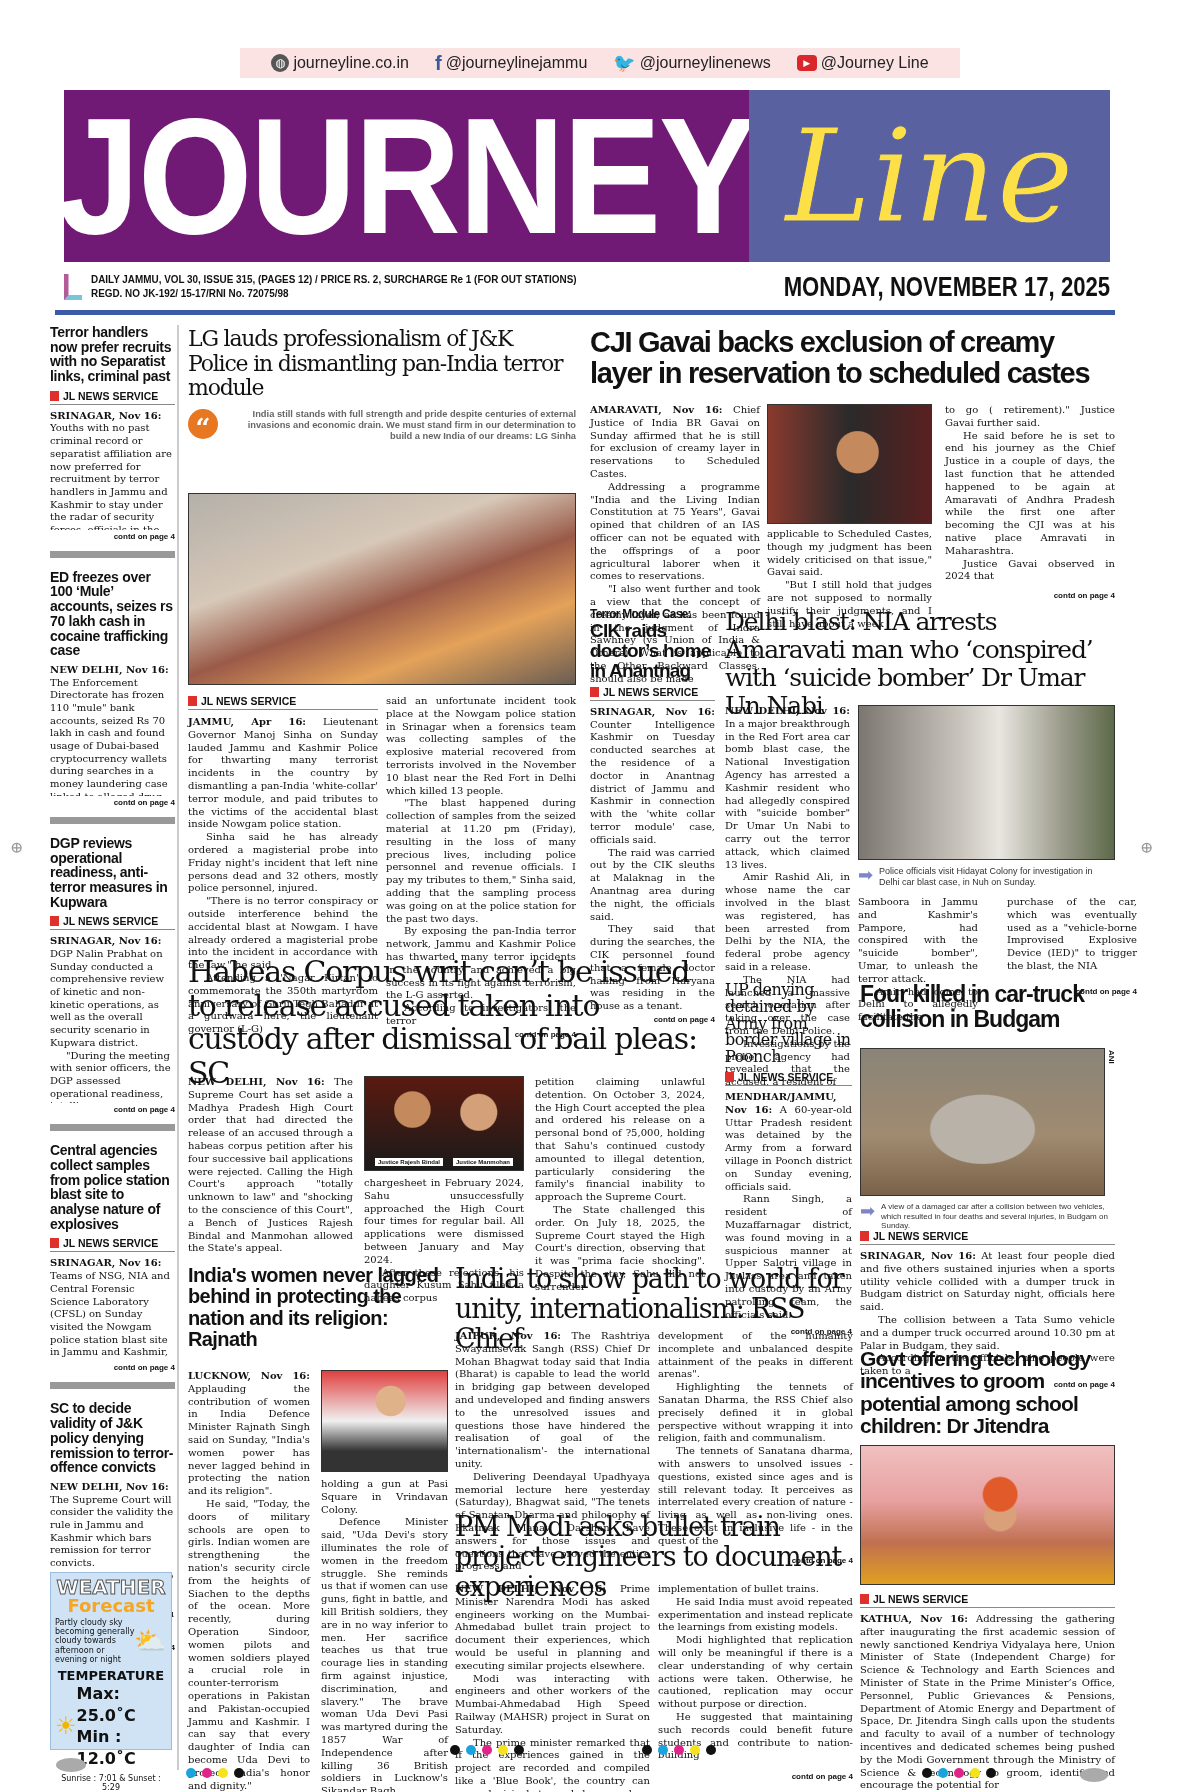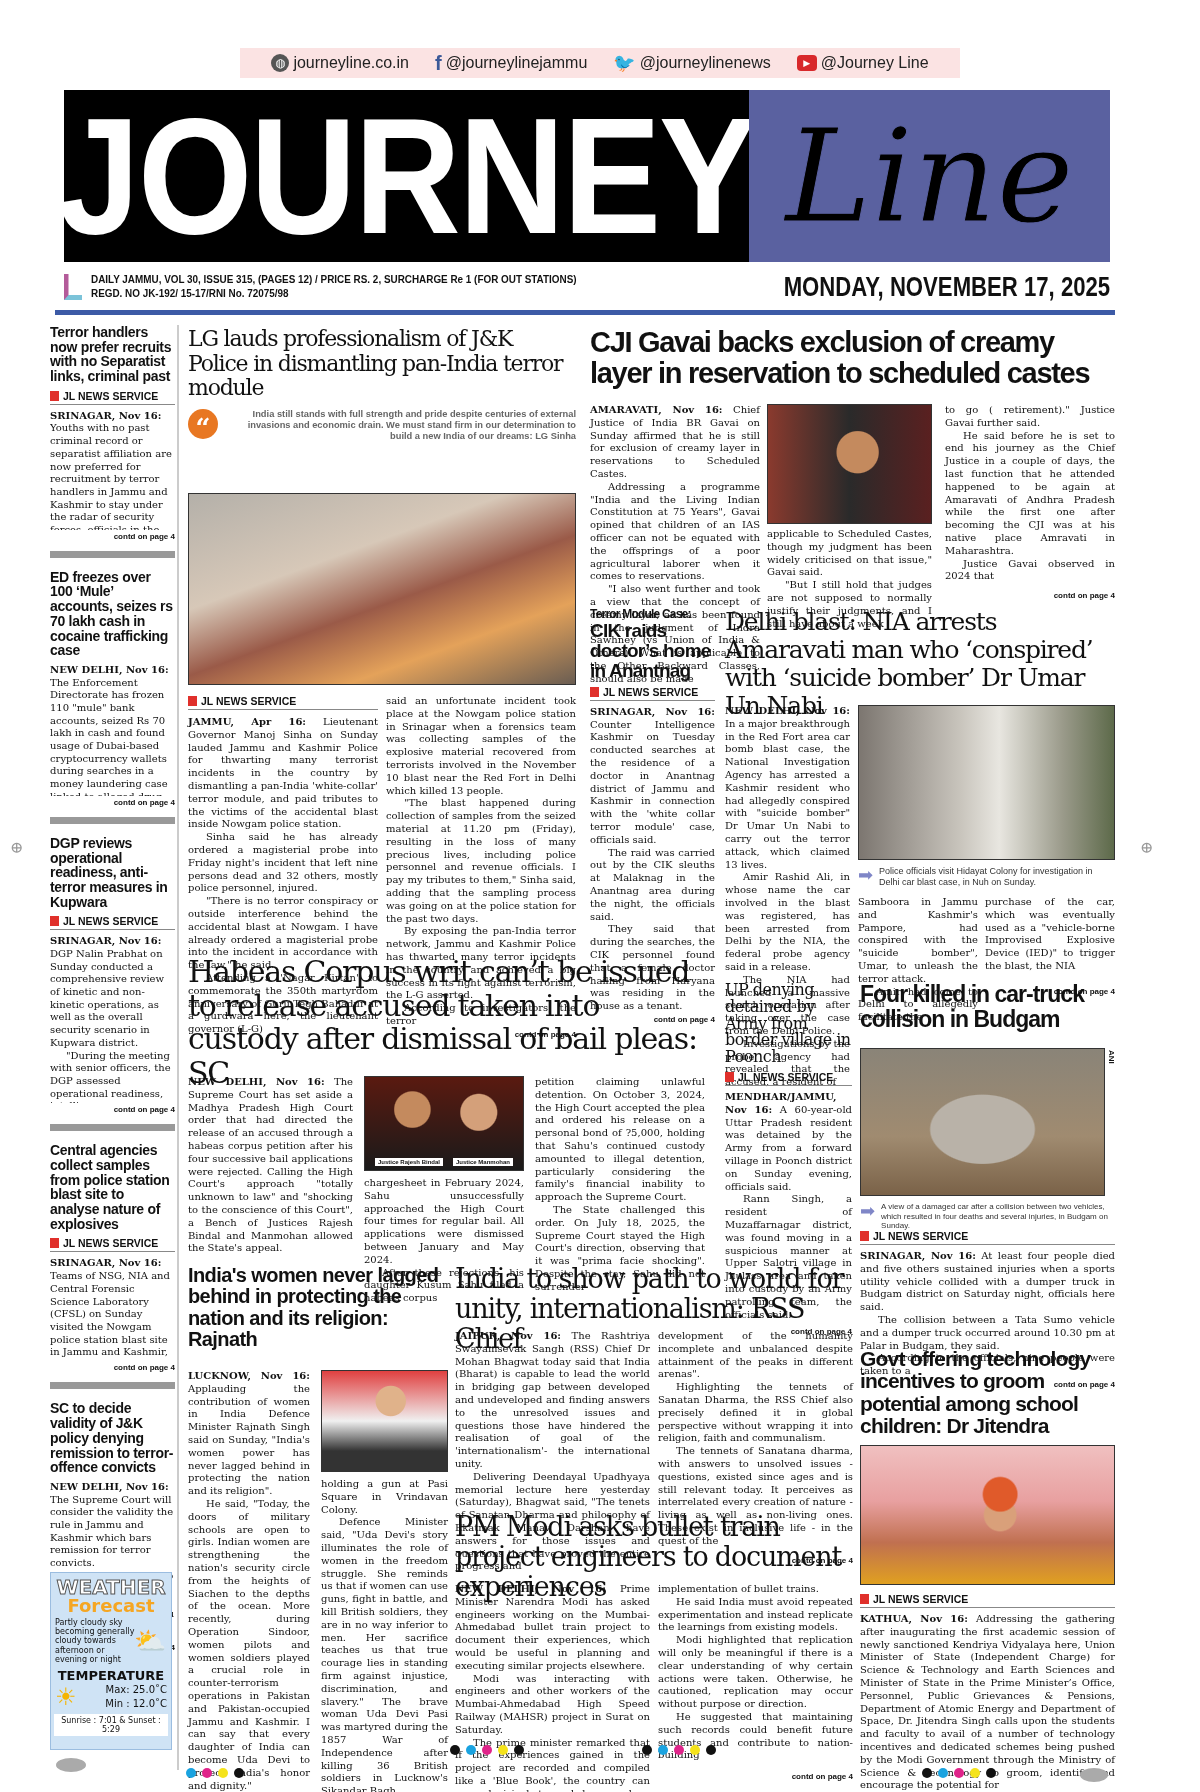--- a/index.html
+++ b/index.html
@@ -4,21 +4,21 @@
 <style>
 *{box-sizing:border-box;margin:0;padding:0}
 body{width:1200px;height:1792px;background:#fff;position:relative;overflow:hidden;font-family:"DejaVu Serif",serif;color:#111}
 .abs{position:absolute}
 .social{left:240px;top:48px;width:720px;height:30px;background:#fbe3e3;display:flex;align-items:center;justify-content:center;gap:26px;font-family:"Liberation Sans",sans-serif;font-size:16px;color:#222}
 .social .it{display:flex;align-items:center;gap:4px}
 .ic{display:inline-flex;align-items:center;justify-content:center;width:18px;height:18px;border-radius:50%;font-size:12px;color:#fff}
 .mast-red{left:64px;top:90px;width:685px;height:172px;background:#e0302b;display:flex;align-items:center;justify-content:center}
 .mast-red span{font-family:"Liberation Sans",sans-serif;font-weight:900;font-size:150px;color:#fff;letter-spacing:-2px;transform:scaleX(0.98) scaleY(1.1);line-height:1}
 .mast-blue{left:749px;top:90px;width:361px;height:172px;background:#5a61a0;display:flex;align-items:center;justify-content:center}
-.mast-blue span{font-family:"DejaVu Serif",serif;font-style:italic;font-size:130px;color:#000000;line-height:1;-webkit-text-stroke:1px #5a61a0}
+.mast-blue span{font-family:"DejaVu Serif",serif;font-style:italic;font-size:130px;color:#fde047;line-height:1;-webkit-text-stroke:1px #5a61a0}
 .info{left:64px;top:270px;width:1046px;height:34px;display:flex;align-items:center;justify-content:space-between}
 .info .left{display:flex;align-items:center;gap:10px;font-family:"Liberation Sans",sans-serif;font-size:11px;font-weight:bold;line-height:1.25;transform:scaleX(0.9);transform-origin:left}
 .logo-mini{width:20px;height:26px;border-left:5px solid #b45b9a;border-bottom:5px solid #7bc3d9;position:relative}
 .info .date{font-family:"Liberation Sans",sans-serif;font-size:27px;font-weight:bold;transform:scaleX(0.82);transform-origin:right;color:#111}
 .rule{left:55px;top:310px;width:1060px;height:5px;background:#3c5aa6}
 .sidebar{left:50px;top:325px;width:125px}
 .sb-story{margin-bottom:8px}
 .sb-h{font-family:Liberation Sans, sans-serif;font-weight:bold;font-size:14px;line-height:1.05;margin-bottom:6px;letter-spacing:-0.3px}
 .sb-b{font-size:10px;line-height:1.27}
 .sb-b b{font-weight:bold}
@@ -55,21 +55,21 @@
   <div class="it">
       <span style="color:#1da1f2;font-size:18px">🐦</span>
       <span>@journeylinenews</span>
     </div>
   <div class="it">
       <span class="ic" style="background:#d8282b;border-radius:4px;width:20px;height:16px;font-size:9px">▶</span>
       <span>@Journey Line</span>
     </div>
 </div>
 
-<div class="abs mast-red" style="background: #000000;">
+<div class="abs mast-red" style="background: #701a75;">
     <span>JOURNEY</span>
   </div>
 <div class="abs mast-blue" style="background: rgb(90, 97, 160);">
     <span>Line</span>
   </div>
 
 <div class="abs info">
   <div class="left">
     <div class="logo-mini"></div>
     <div>
@@ -132,21 +132,21 @@
 <div class="abs weather">
   <div style="font-weight:bold;font-size:20px;color:#fff;-webkit-text-stroke:1px #555;margin-top:2px">WEATHER</div>
   <div style="font-weight:bold;font-size:18px;color:#f5a623;margin-top:-4px">Forecast</div>
   <div style="display:flex;align-items:center;text-align:left;padding:2px 4px">
     <div style="font-size:8px;line-height:1.15;flex:1">Partly cloudy sky becoming generally cloudy towards afternoon or evening or night</div>
     <div style="font-size:26px;color:#f5b400">⛅</div>
   </div>
   <div style="font-weight:bold;font-size:13px;margin-top:2px">TEMPERATURE</div>
   <div style="display:flex;align-items:center;padding:0 4px">
     <div style="font-size:24px;color:#f5b400">☀</div>
-    <div style="flex:1;text-align:right;font-weight:normal;font-size:10px;line-height:1.35">
+    <div style="flex:1;text-align:left;font-weight:bold;font-size:16px;line-height:1.35">
       <div>Max: 25.0˚C</div>
       <div>Min : 12.0˚C</div>
     </div>
   </div>
   <div style="background:#fff;font-size:8px;margin:3px 3px 0;padding:2px 0">Sunrise : 7:01 &amp; Sunset : 5:29</div>
 </div>
 <div class="abs" style="left:56px;top:1758px;width:30px;height:14px;border-radius:50%;background:#aaa"></div>
 
 <div class="abs" style="left:188px;top:327px;width:388px">
   <div class="hd-serif" style="font-size:22px">LG lauds professionalism of J&amp;K Police in dismantling pan-India terror module</div>
@@ -222,21 +222,21 @@
 </div>
 <div class="abs photo" style="left:858px;top:705px;width:257px;height:155px;background:linear-gradient(90deg,#7c7670,#c9c5bd 40%,#e8e6e0 55%,#9a9a8a 80%,#5d6a4a)"></div>
 <div class="abs cap" style="left:858px;top:866px;width:257px">
     <span class="arr">➡</span>
     <span>Police officials visit Hidayat Colony for investigation in Delhi car blast case, in Nuh on Sunday.</span>
   </div>
 <div class="abs body" style="left:858px;top:896px;width:120px">
   <p style="text-indent:0">Samboora in Jammu and Kashmir's Pampore, had conspired with the "suicide bomber", Umar, to unleash the terror attack.</p>
   <p>Amir had come to Delhi to allegedly facilitate the</p>
 </div>
-<div class="abs body" style="left:985px;top:896px;width:130px">
+<div class="abs body" style="left:1007px;top:896px;width:130px">
   <p style="text-indent:0">purchase of the car, which was eventually used as a "vehicle-borne Improvised Explosive Device (IED)" to trigger the blast, the NIA</p>
   <div class="contd" style="margin-top:14px">contd on page 4</div>
 </div>
 
 <div class="abs" style="left:188px;top:955px;width:525px">
   <div class="hd-serif" style="font-size:30px;line-height:1.12">Habeas Corpus writ can’t be issued to release accused taken into custody after dismissal of bail pleas: SC</div>
 </div>
 <div class="abs body" style="left:188px;top:1076px;width:165px">
   <p><b>NEW DELHI, Nov 16:</b> <span>The Supreme Court has set aside a Madhya Pradesh High Court order that had directed the release of an accused through a habeas corpus petition after his four successive bail applications were rejected. Calling the High Court's approach "totally unknown to law" and "shocking to the conscience of this Court", a Bench of Justices Rajesh Bindal and Manmohan allowed the State's appeal.</span></p>
 </div>

